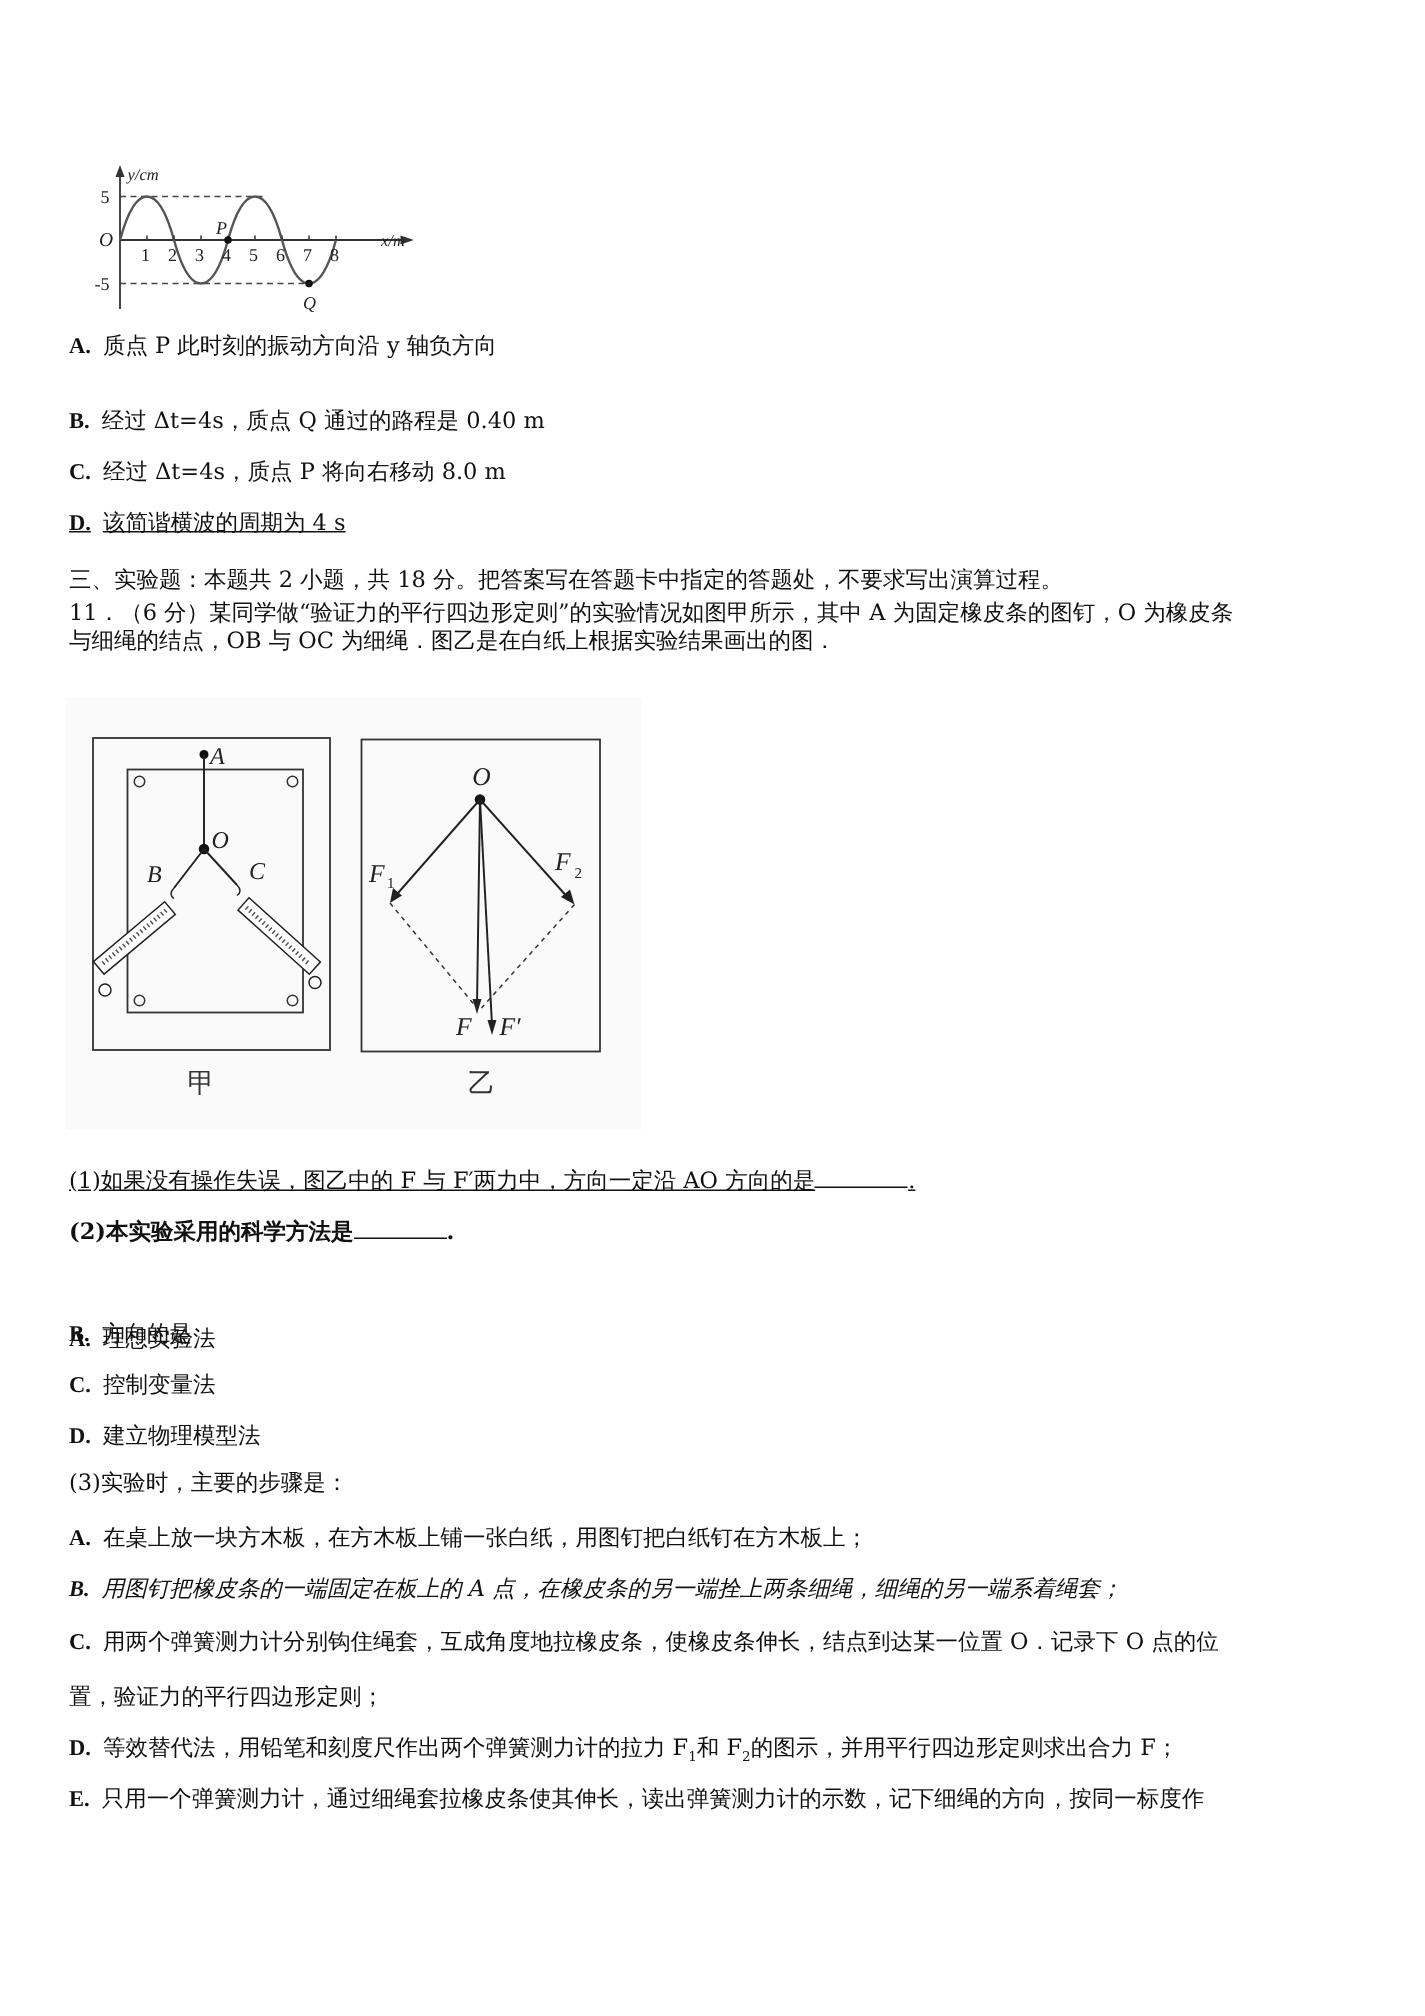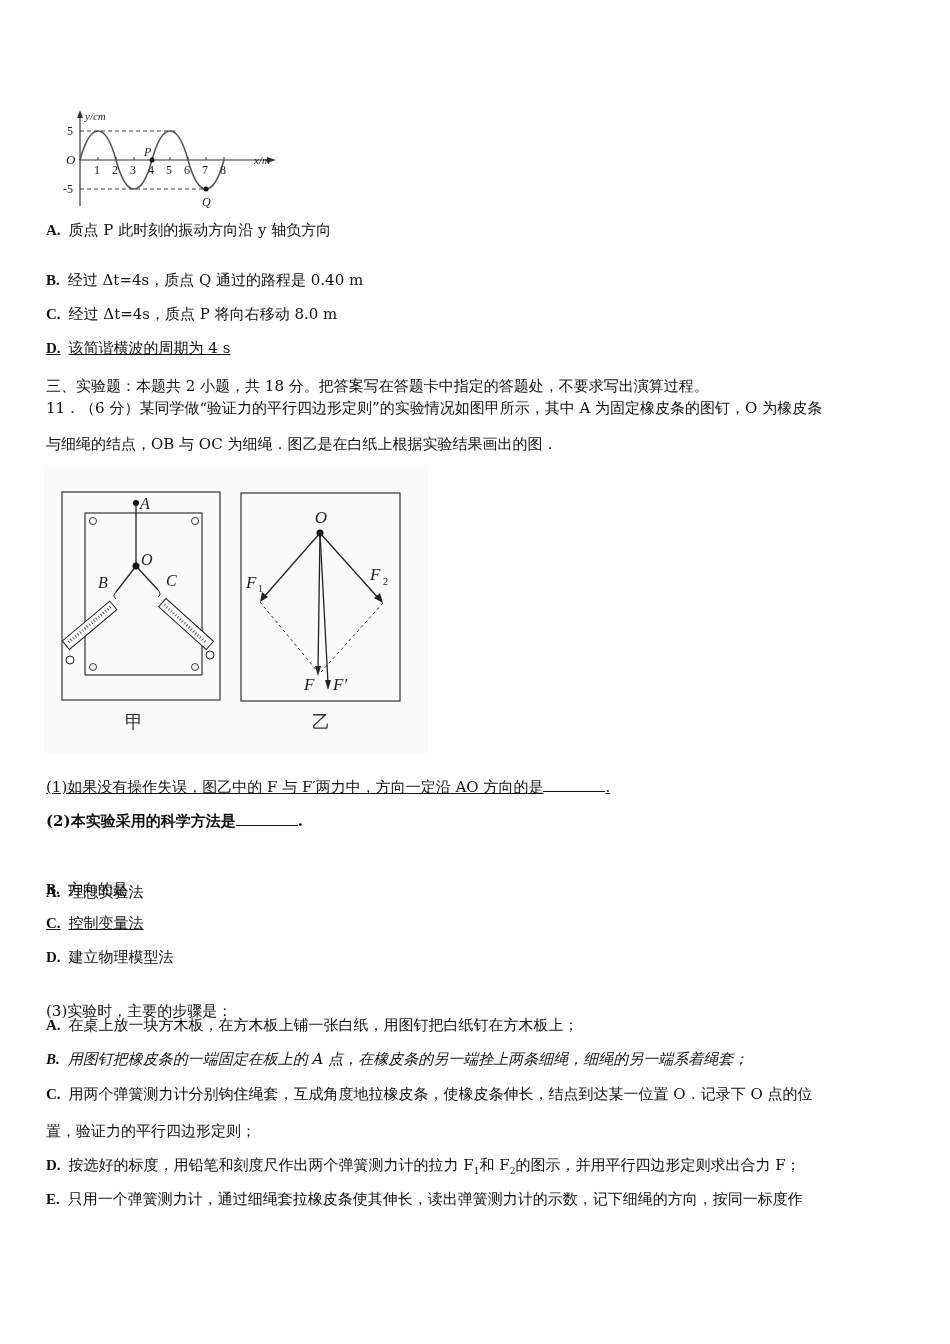--- a/index.html
+++ b/index.html
@@ -62,21 +62,21 @@
 </svg>
 
 <div class="line" style="top:220px;"><span class="opt-label">A.</span><span>质点 P 此时刻的振动方向沿 y 轴负方向</span></div>
 <div class="line" style="top:270px;"><span class="opt-label">B.</span><span>经过 Δt=4s，质点 Q 通过的路程是 0.40 m</span></div>
 <div class="line" style="top:304px;"><span class="opt-label">C.</span><span>经过 Δt=4s，质点 P 将向右移动 8.0 m</span></div>
 <div class="line" style="top:338px;text-decoration:underline;"><span class="opt-label">D.</span><span>该简谐横波的周期为 4 s</span></div>
 
 <div class="line" style="top:376px;">三、实验题：本题共 2 小题，共 18 分。把答案写在答题卡中指定的答题处，不要求写出演算过程。</div>
 
 <div class="line" style="top:398px;">11．（6 分）某同学做“验证力的平行四边形定则”的实验情况如图甲所示，其中 A 为固定橡皮条的图钉，O 为橡皮条</div>
-<div class="line" style="top:434px;">与细绳的结点，OB 与 OC 为细绳．图乙是在白纸上根据实验结果画出的图．</div>
+<div class="line" style="top:417px;">与细绳的结点，OB 与 OC 为细绳．图乙是在白纸上根据实验结果画出的图．</div>
 
 <div class="abs fig-bg" style="left:44px;top:465px;width:384px;height:288px;"></div>
 
 <svg class="abs" style="left:58px;top:488px;" width="168" height="250" viewBox="0 0 168 250">
   <rect x="4" y="4" width="158" height="208" fill="none" stroke="#333" stroke-width="1.2"></rect>
   <rect x="27" y="25" width="117" height="162" fill="none" stroke="#333" stroke-width="1.2"></rect>
   <circle cx="35" cy="33" r="3.5" fill="none" stroke="#333"></circle>
   <circle cx="137" cy="33" r="3.5" fill="none" stroke="#333"></circle>
   <circle cx="35" cy="179" r="3.5" fill="none" stroke="#333"></circle>
   <circle cx="137" cy="179" r="3.5" fill="none" stroke="#333"></circle>
@@ -139,24 +139,24 @@
 </svg>
 
 <div class="line" style="top:777px;text-decoration:underline;">
   <span>(1)如果没有操作失误，图乙中的 F 与 F′两力中，方向一定沿 AO 方向的是</span><span class="blank"></span><span>.</span>
 </div>
 <div class="line" style="top:811px;font-weight:bold;">
   <span>(2)本实验采用的科学方法是</span><span class="blank"></span><span>.</span>
 </div>
 <div class="line" style="top:882px;"><span class="opt-label">A.</span><span>理想实验法</span></div>
 <div class="line" style="top:879px;"><span class="opt-label">B.</span><span>方向的是</span></div>
-<div class="line" style="top:913px;text-decoration:underline;"><span class="opt-label">C.</span><span>控制变量法</span></div>
+<div class="line" style="top:913px;"><span class="opt-label">C.</span><span>控制变量法</span></div>
 <div class="line" style="top:947px;"><span class="opt-label">D.</span><span>建立物理模型法</span></div>
-<div class="line" style="top:1001px;">(3)实验时，主要的步骤是：</div>
+<div class="line" style="top:978px;">(3)实验时，主要的步骤是：</div>
 
 <div class="line" style="top:1015px;"><span class="opt-label">A.</span><span>在桌上放一块方木板，在方木板上铺一张白纸，用图钉把白纸钉在方木板上；</span></div>
 <div class="line" style="top:1049px;font-style:italic;"><span class="opt-label">B.</span><span>用图钉把橡皮条的一端固定在板上的 A 点，在橡皮条的另一端拴上两条细绳，细绳的另一端系着绳套；</span></div>
 <div class="line" style="top:1084px;"><span class="opt-label">C.</span><span>用两个弹簧测力计分别钩住绳套，互成角度地拉橡皮条，使橡皮条伸长，结点到达某一位置 O．记录下 O 点的位</span></div>
 <div class="line" style="top:1121px;">置，验证力的平行四边形定则；</div>
 <div class="line" style="top:1155px;">
-  <span class="opt-label">D.</span><span>按选好的标度，用铅笔和刻度尺作出两个弹簧测力计的拉力 F</span><sub>1</sub><span>和 F</span><sub>2</sub><span>的图示，并用平行四边形定则求出合力 F；</span>
+  <span class="opt-label">D.</span><span>等效替代法，用铅笔和刻度尺作出两个弹簧测力计的拉力 F</span><sub>1</sub><span>和 F</span><sub>2</sub><span>的图示，并用平行四边形定则求出合力 F；</span>
 </div>
 <div class="line" style="top:1189px;"><span class="opt-label">E.</span><span>只用一个弹簧测力计，通过细绳套拉橡皮条使其伸长，读出弹簧测力计的示数，记下细绳的方向，按同一标度作</span></div>
 
 </body></html>

